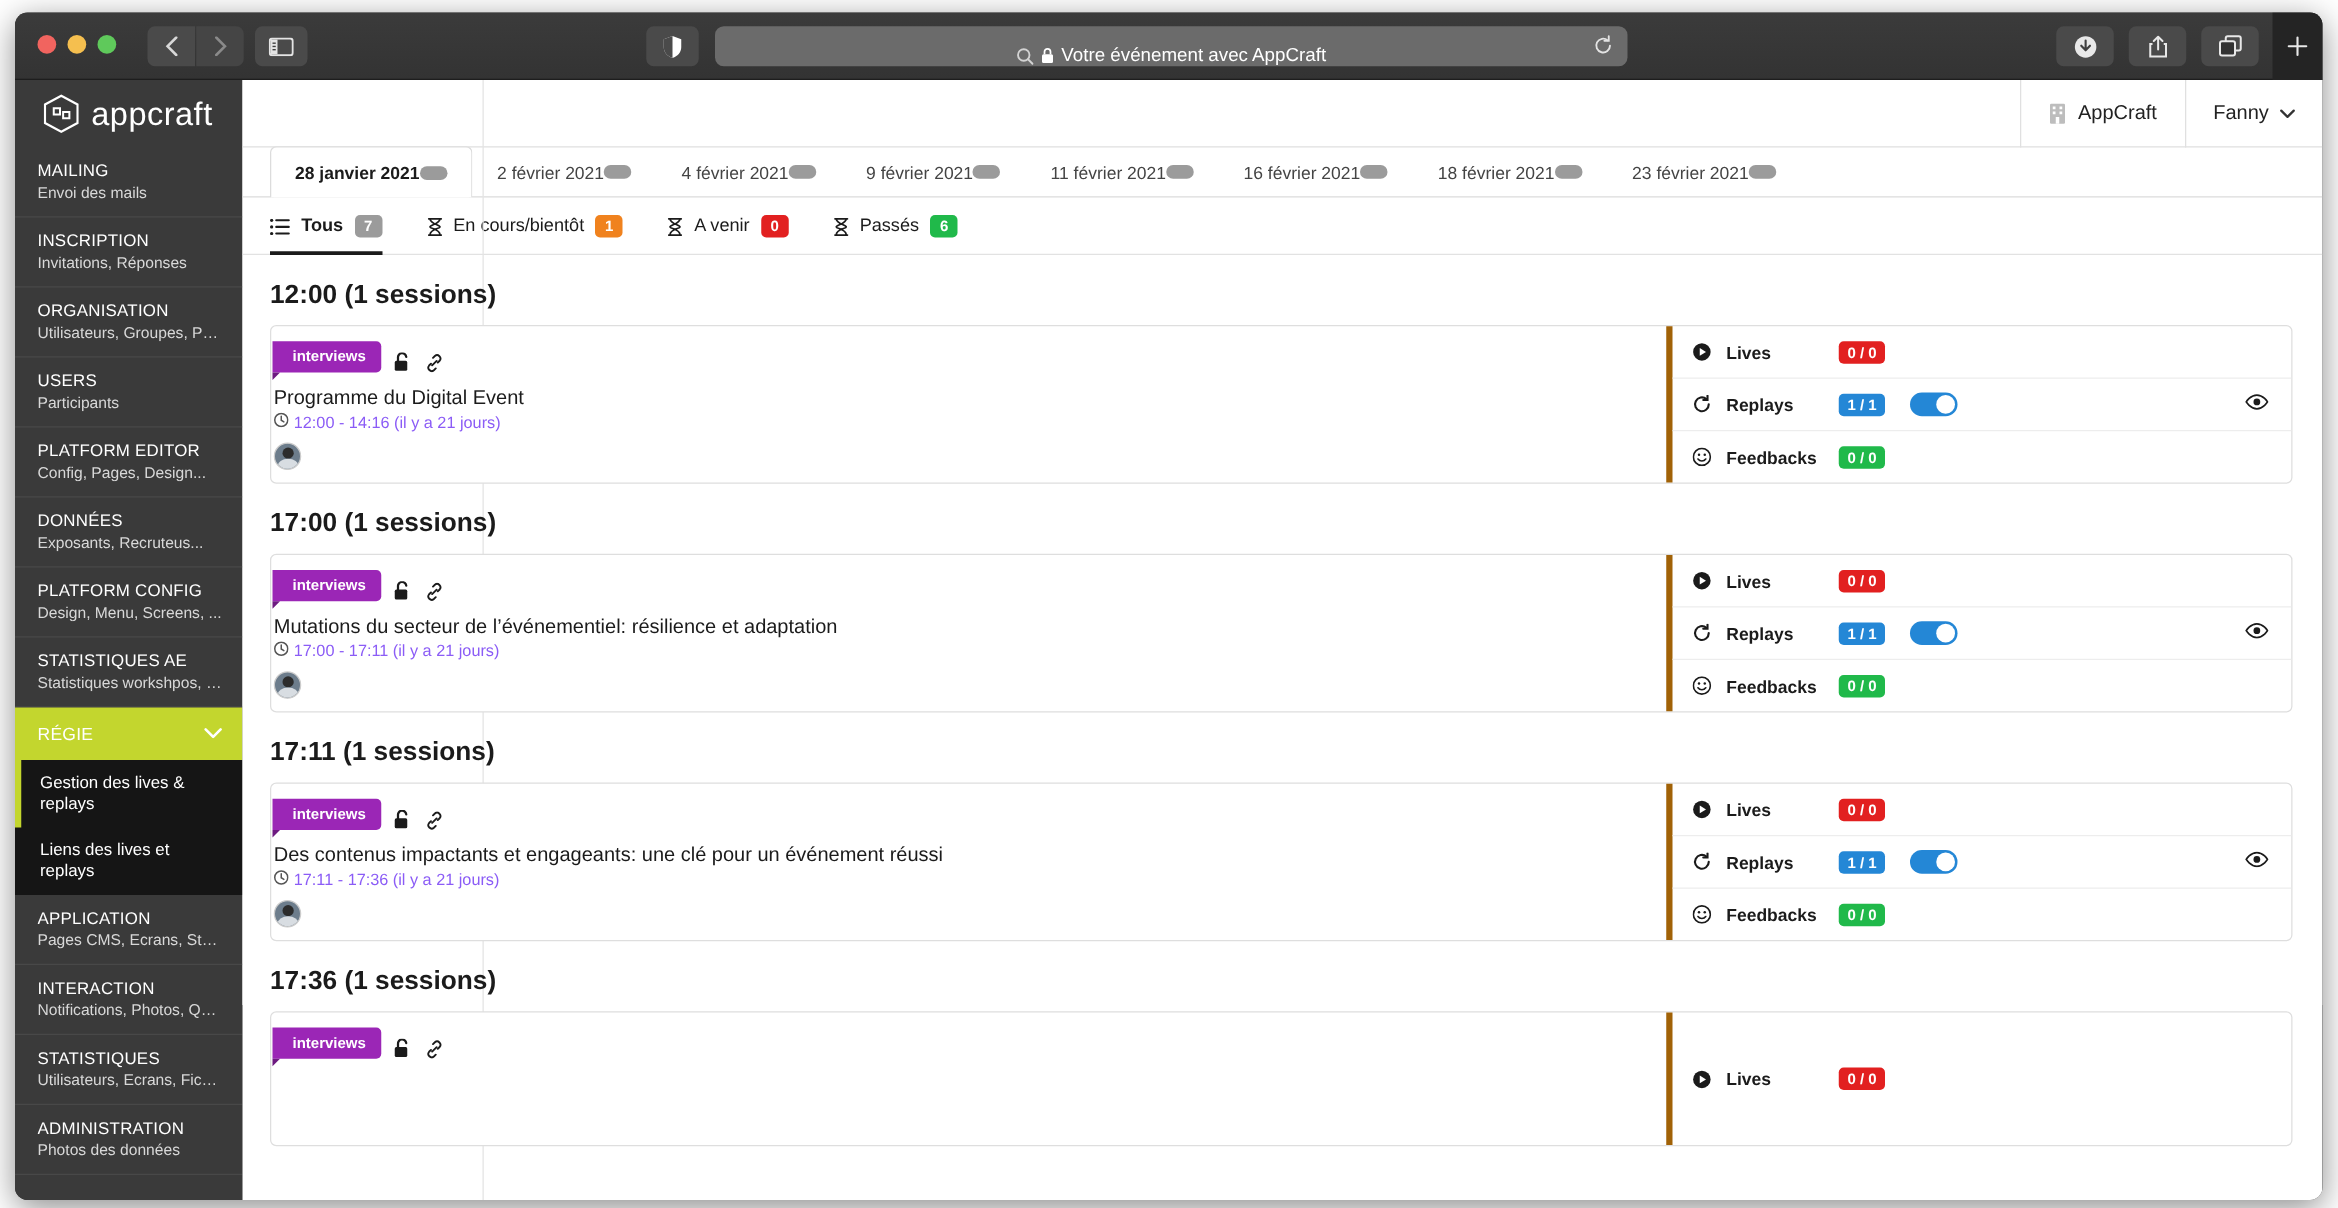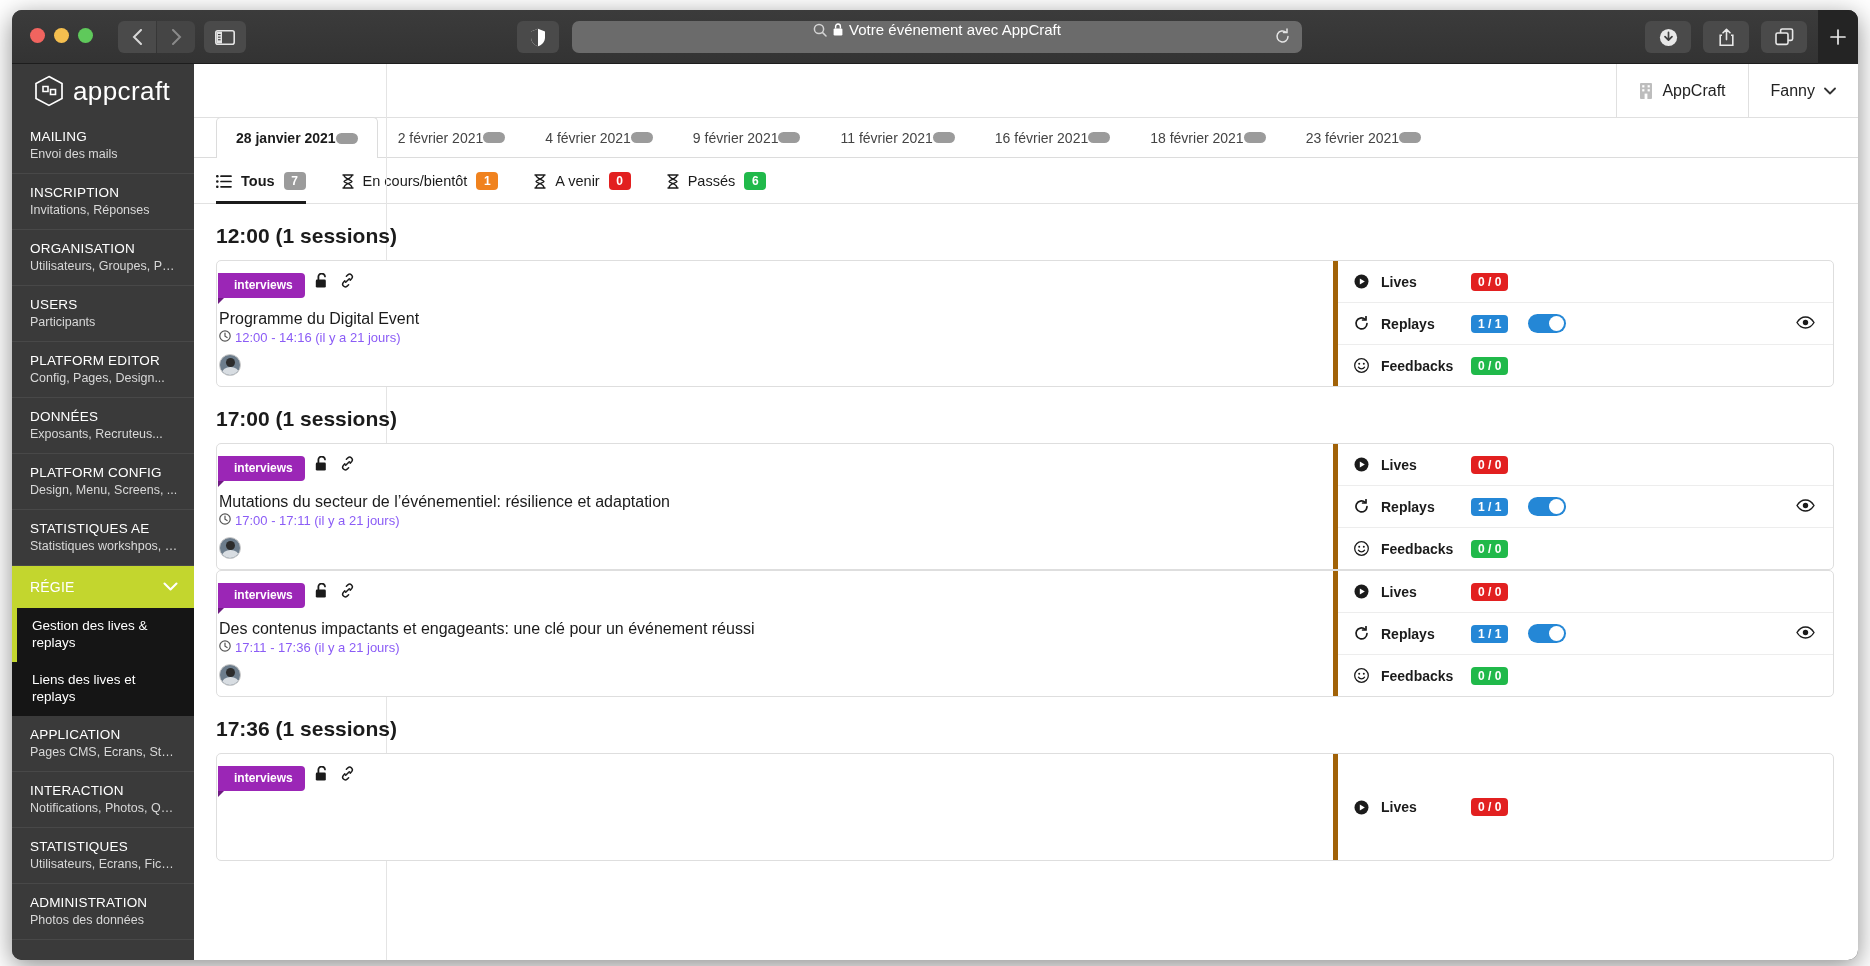--- a/index.html
+++ b/index.html
@@ -44,21 +44,21 @@
     display: flex; align-items: center; justify-content: center;
   }
   .shieldbtn {
     position: absolute; left: 505px; top: 11px; width: 42px; height: 32px;
     background: #4a4a4a; border-radius: 6px;
     display: flex; align-items: center; justify-content: center;
   }
   .urlbar {
     position: absolute; left: 560px; top: 11px; width: 730px; height: 32px;
     background: #6b6b6b; border-radius: 7px;
-    display: flex; align-items: flex-start; justify-content: center;
+    display: flex; align-items: flex-end; justify-content: center;
     color: #ffffff; font-size: 15px; gap: 6px; position: absolute;
   }
   .urlbar .reload { position: absolute; right: 11px; top: 7px; }
   .url-text { display: flex; align-items: center; gap: 6px; }
 
   .rightbtn {
     position: absolute; top: 11px; height: 32px; width: 46px;
     background: #4a4a4a; border-radius: 6px;
     display: flex; align-items: center; justify-content: center;
   }
@@ -174,21 +174,21 @@
 
   
   .content { position: relative; height: 744px; overflow: hidden; padding: 0 24px 0 22px; }
   .slot-title { font-size: 21px; font-weight: bold; color: #1b1b1b; margin: 20px 0 12px 0; }
   .card {
     border: 1px solid #dedede; border-radius: 5px;
     display: flex; align-items: stretch; background: #fff;
     min-height: 108px;
   }
   .card-left { flex: 1; padding: 12px 0 10px 0; position: relative; }
-  .tagrow { display: flex; align-items: flex-start; gap: 10px; padding-left: 2px; }
+  .tagrow { display: flex; align-items: flex-end; gap: 10px; padding-left: 2px; }
   .tag {
     background: #9b26b6; color: #fff; font-size: 12px; font-weight: bold;
     padding: 5px 12px 6px 16px; border-radius: 0 4px 4px 0;
     margin-left: -1px; position: relative;
   }
   .tag::after {
     content: ""; position: absolute; left: 0; bottom: -6px;
     border-left: 0 solid transparent; border-top: 6px solid #6d1a80;
     border-right: 6px solid transparent; width: 0; height: 0;
   }
@@ -624,20 +624,21 @@
                   <circle cx="5.2" cy="5.8" r="1" fill="#1b1b1b"></circle>
                   <circle cx="9.8" cy="5.8" r="1" fill="#1b1b1b"></circle>
                   <path d="M4.4 9.2a3.8 3.8 0 006.2 0" stroke="#1b1b1b" stroke-width="1.3" fill="none" stroke-linecap="round"></path>
                 </svg>
               <span class="stat-label">Feedbacks</span>
               <span class="badge b-green">0 / 0</span>
             </div>
           </div>
         </div>
 
+        <div class="slot-title">17:11 (1 sessions)</div>
         <div class="card">
           <div class="card-left">
             <div class="tagrow">
               <span class="tag">interviews</span>
               <span class="icon-btn">
                 <svg width="15" height="16" viewBox="0 0 15 16">
                     <rect x="0.8" y="6.6" width="10" height="8" rx="1.3" fill="#1b1b1b"></rect>
                     <path d="M3.4 6.6V4.2A3.1 3.1 0 0110 3.5" stroke="#1b1b1b" stroke-width="1.8" fill="none" stroke-linecap="round"></path>
                   </svg>
               </span>

